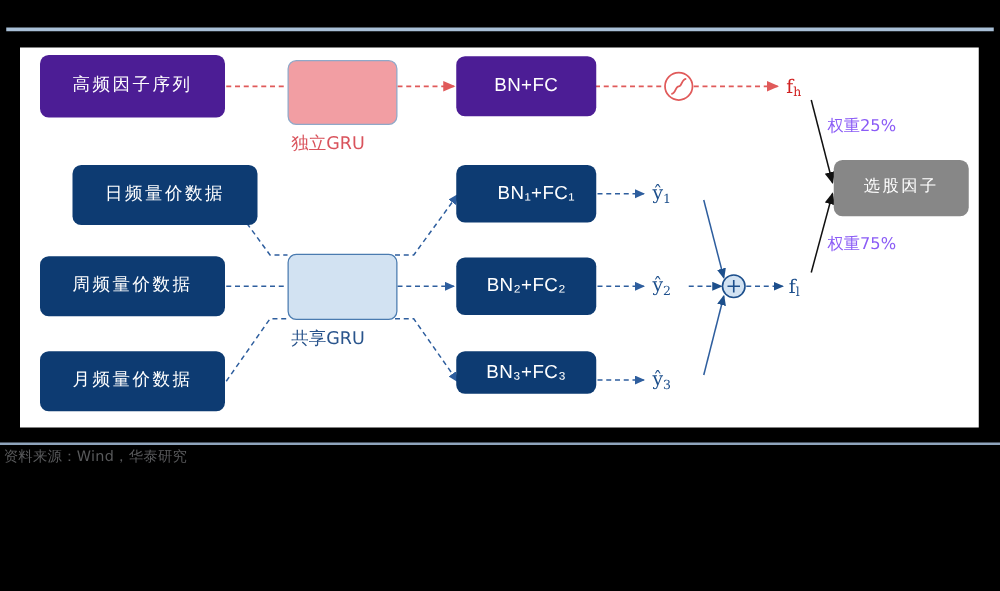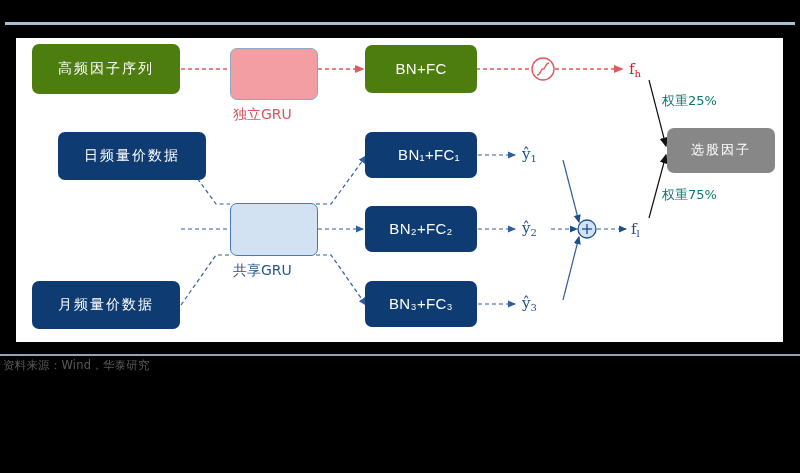--- a/index.html
+++ b/index.html
@@ -65,21 +65,21 @@
     box-sizing: border-box;
     border-radius: 7px;
     display: flex;
     align-items: center;
     justify-content: center;
     color: #FFFFFF;
     text-align: center;
     line-height: 1.1;
   }
   .node.red {
-    background: #4d7c0f;
+    background: #4c1d95;
   }
   .node.blue {
     background: #0D3B72;
   }
   .node.gray {
     background: #878787;
   }
   .node.pink {
     background: #F29EA3;
     border: 1px solid #8FA8C8;
@@ -109,21 +109,21 @@
     color: #D9535C;
     font-size: 14px;
     font-family: "DejaVu Sans", "Liberation Sans", sans-serif;
   }
   .label-gru-shared {
     color: #29548C;
     font-size: 14px;
     font-family: "DejaVu Sans", "Liberation Sans", sans-serif;
   }
   .label-weight {
-    color: #0f766e;
+    color: #8b5cf6;
     font-size: 13px;
     font-family: "DejaVu Sans", "Liberation Sans", sans-serif;
   }
   .label-fh {
     color: #D02020;
     font-size: 15px;
     font-family: "DejaVu Serif", "Liberation Serif", serif;
   }
   .label-fl,
   .label-yhat {
@@ -232,34 +232,37 @@
 
     <div class="node gray" style="left:651px; top:90px; width:108px; height:45px;justify-content:center;">
       <span class="cn" style="font-size:13px;">选股因子</span>
     </div>
 
     <div class="label label-weight" style="left:646px; top:148px;">权重75%</div>
 
     <div class="node blue" style="left:16px; top:94px; width:148px; height:48px;margin-left:26px;">
       <span class="cn">日频量价数据</span>
     </div>
+    <div class="node blue" style="left:16px; top:167px; width:148px; height:48px;">
+      <span class="cn">周频量价数据</span>
+    </div>
     <div class="node blue" style="left:16px; top:243px; width:148px; height:48px;">
       <span class="cn">月频量价数据</span>
     </div>
 
     <div class="node lightblue" style="left:214px; top:165px; width:88px; height:53px;"></div>
     <div class="label label-gru-shared" style="left:217px; top:224px;">共享GRU</div>
 
     <div class="node blue" style="left:349px; top:94px; width:112px; height:46px;padding-left:16px;">
       <span class="latin">BN₁+FC₁</span>
     </div>
     <div class="node blue" style="left:349px; top:168px; width:112px; height:46px;text-align:center;">
       <span class="latin">BN₂+FC₂</span>
     </div>
-    <div class="node blue" style="left:349px; top:243px; width:112px; height:46px;">
+    <div class="node blue" style="left:349px; top:243px; width:112px; height:34px;">
       <span class="latin">BN₃+FC₃</span>
     </div>
 
     <div class="label label-yhat" style="left:506px; top:107px;">
       <span>ŷ</span><sub>1</sub>
     </div>
     <div class="label label-yhat" style="left:506px; top:181px;">
       <span>ŷ</span><sub>2</sub>
     </div>
     <div class="label label-yhat" style="left:506px; top:256px;">

